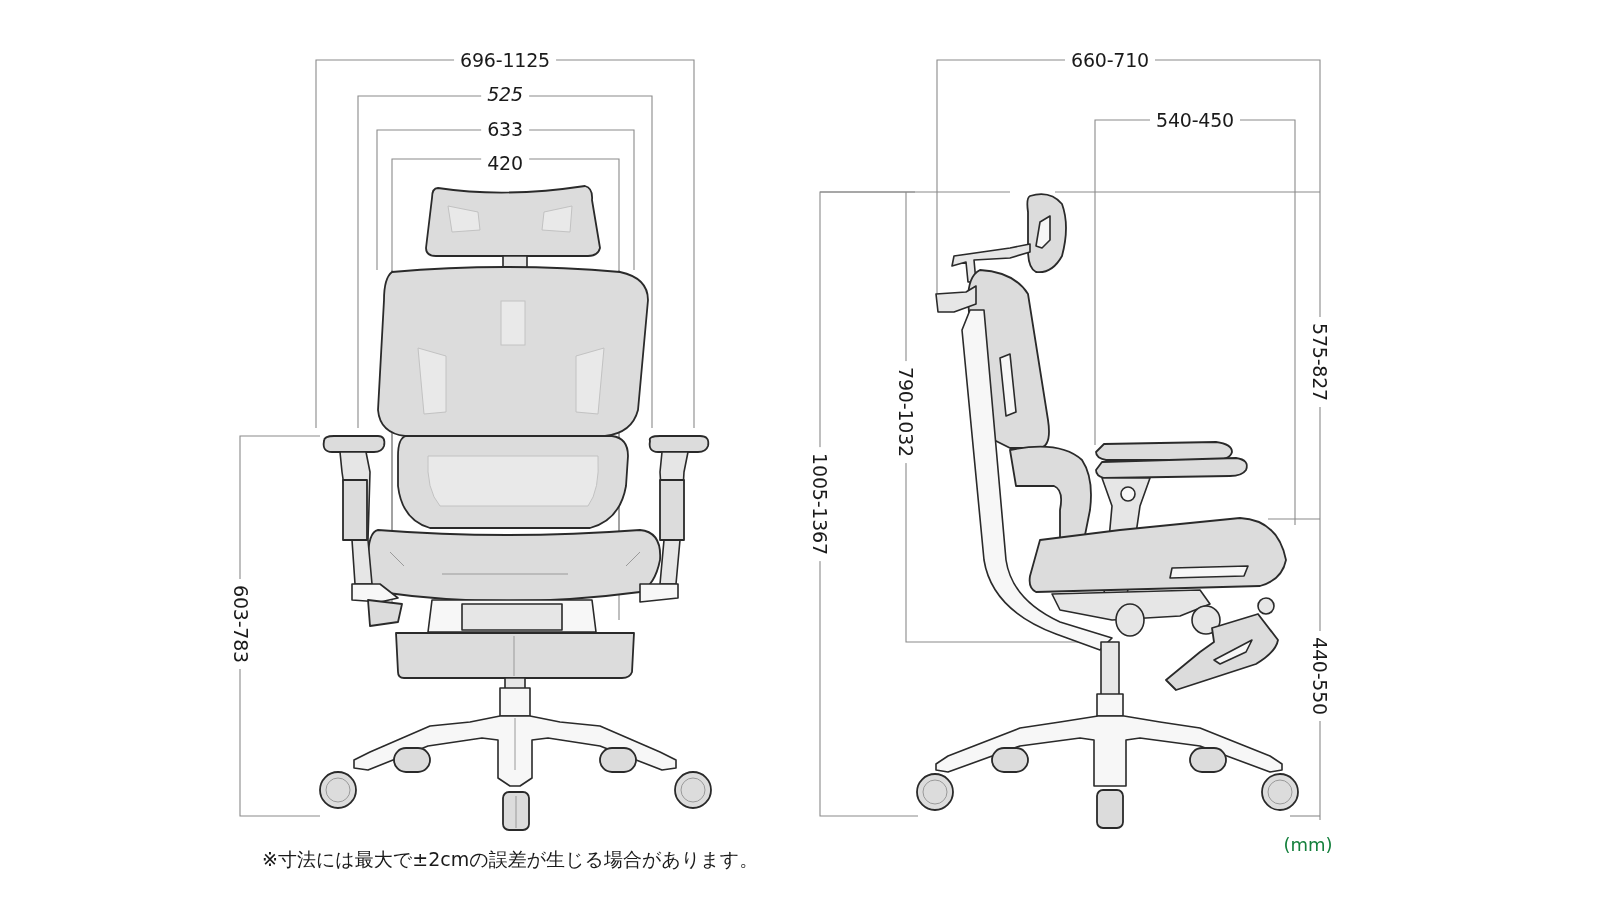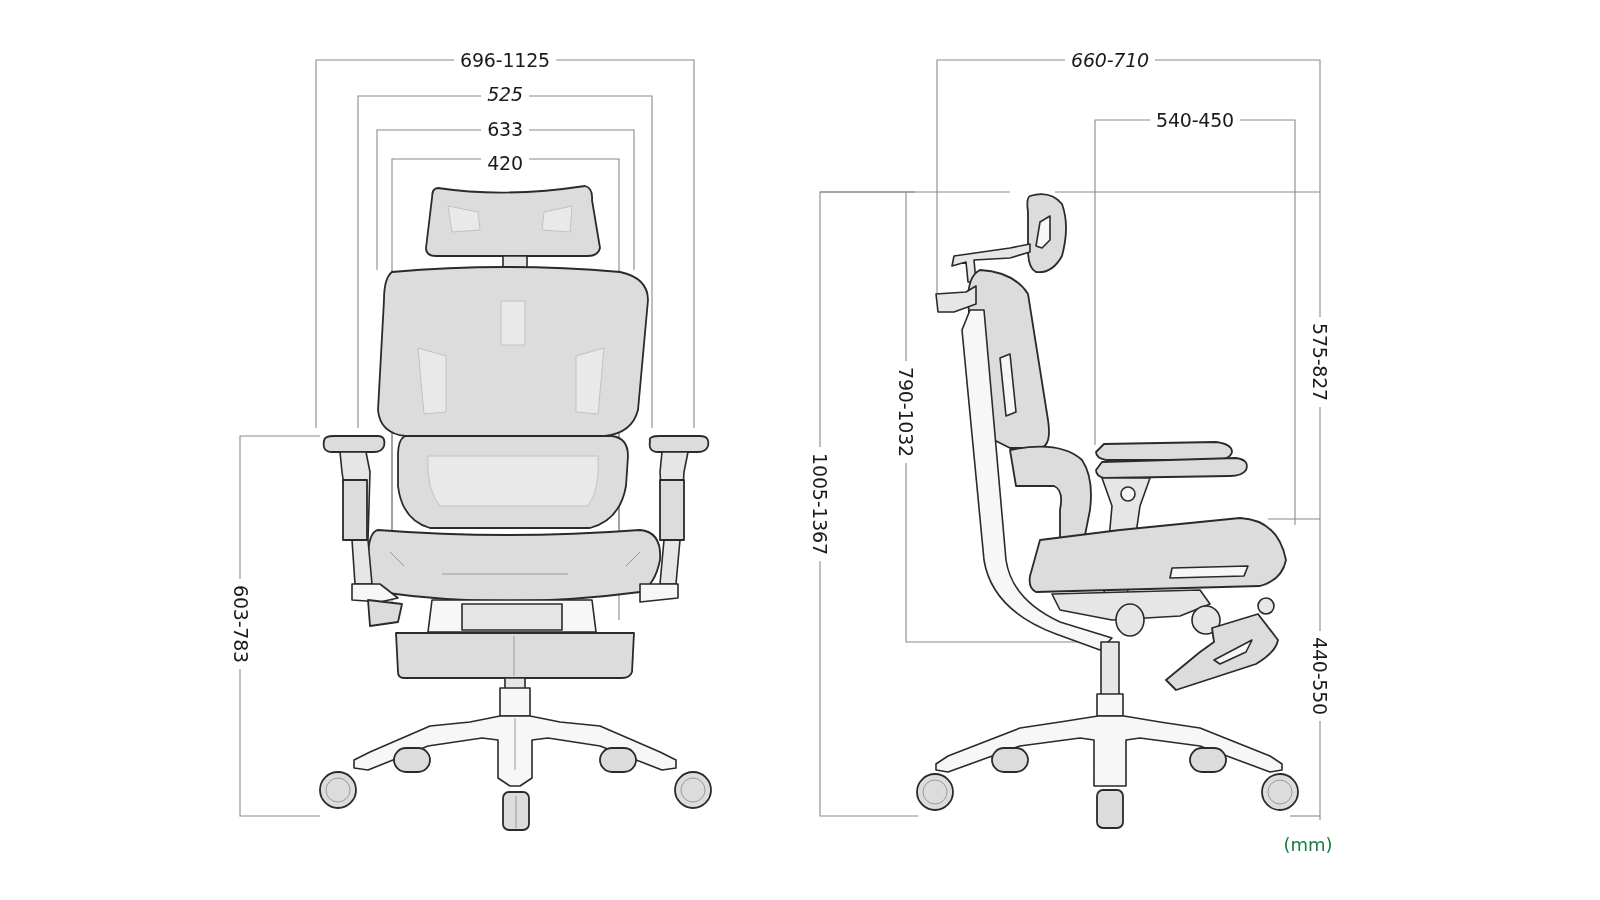--- a/index.html
+++ b/index.html
@@ -168,21 +168,22 @@
     <rect class="part" x="1190" y="748" width="36" height="24" rx="12"></rect>
     <rect class="part" x="1097" y="790" width="26" height="38" rx="6"></rect>
   </svg>
 
   <div class="dim-label h" style="left:505px; top:60px;">696-1125</div>
   <div class="dim-label h" style="left:505px; top:94px;font-style:italic;">525</div>
   <div class="dim-label h" style="left:505px; top:129px;">633</div>
   <div class="dim-label h" style="left:505px; top:163px;">420</div>
   <div class="dim-label v" style="left:241px; top:624px;">603-783</div>
 
-  <div class="dim-label h" style="left:1110px; top:60px;font-style:italic;">660-710</div>
+  <div class="dim-label h" style="left:1110px; top:60px;">660-710</div>
   <div class="dim-label h" style="left:1195px; top:120px;">540-450</div>
   <div class="dim-label v" style="left:820px; top:504px;">1005-1367</div>
   <div class="dim-label v" style="left:906px; top:412px;">790-1032</div>
   <div class="dim-label v" style="left:1320px; top:362px;">575-827</div>
   <div class="dim-label v" style="left:1320px; top:676px;">440-550</div>
 
   <div class="unit">(mm)</div>
+  <div class="note">※寸法には最大で±2cmの誤差が生じる場合があります。</div>
 </div>
 
 </body></html>

